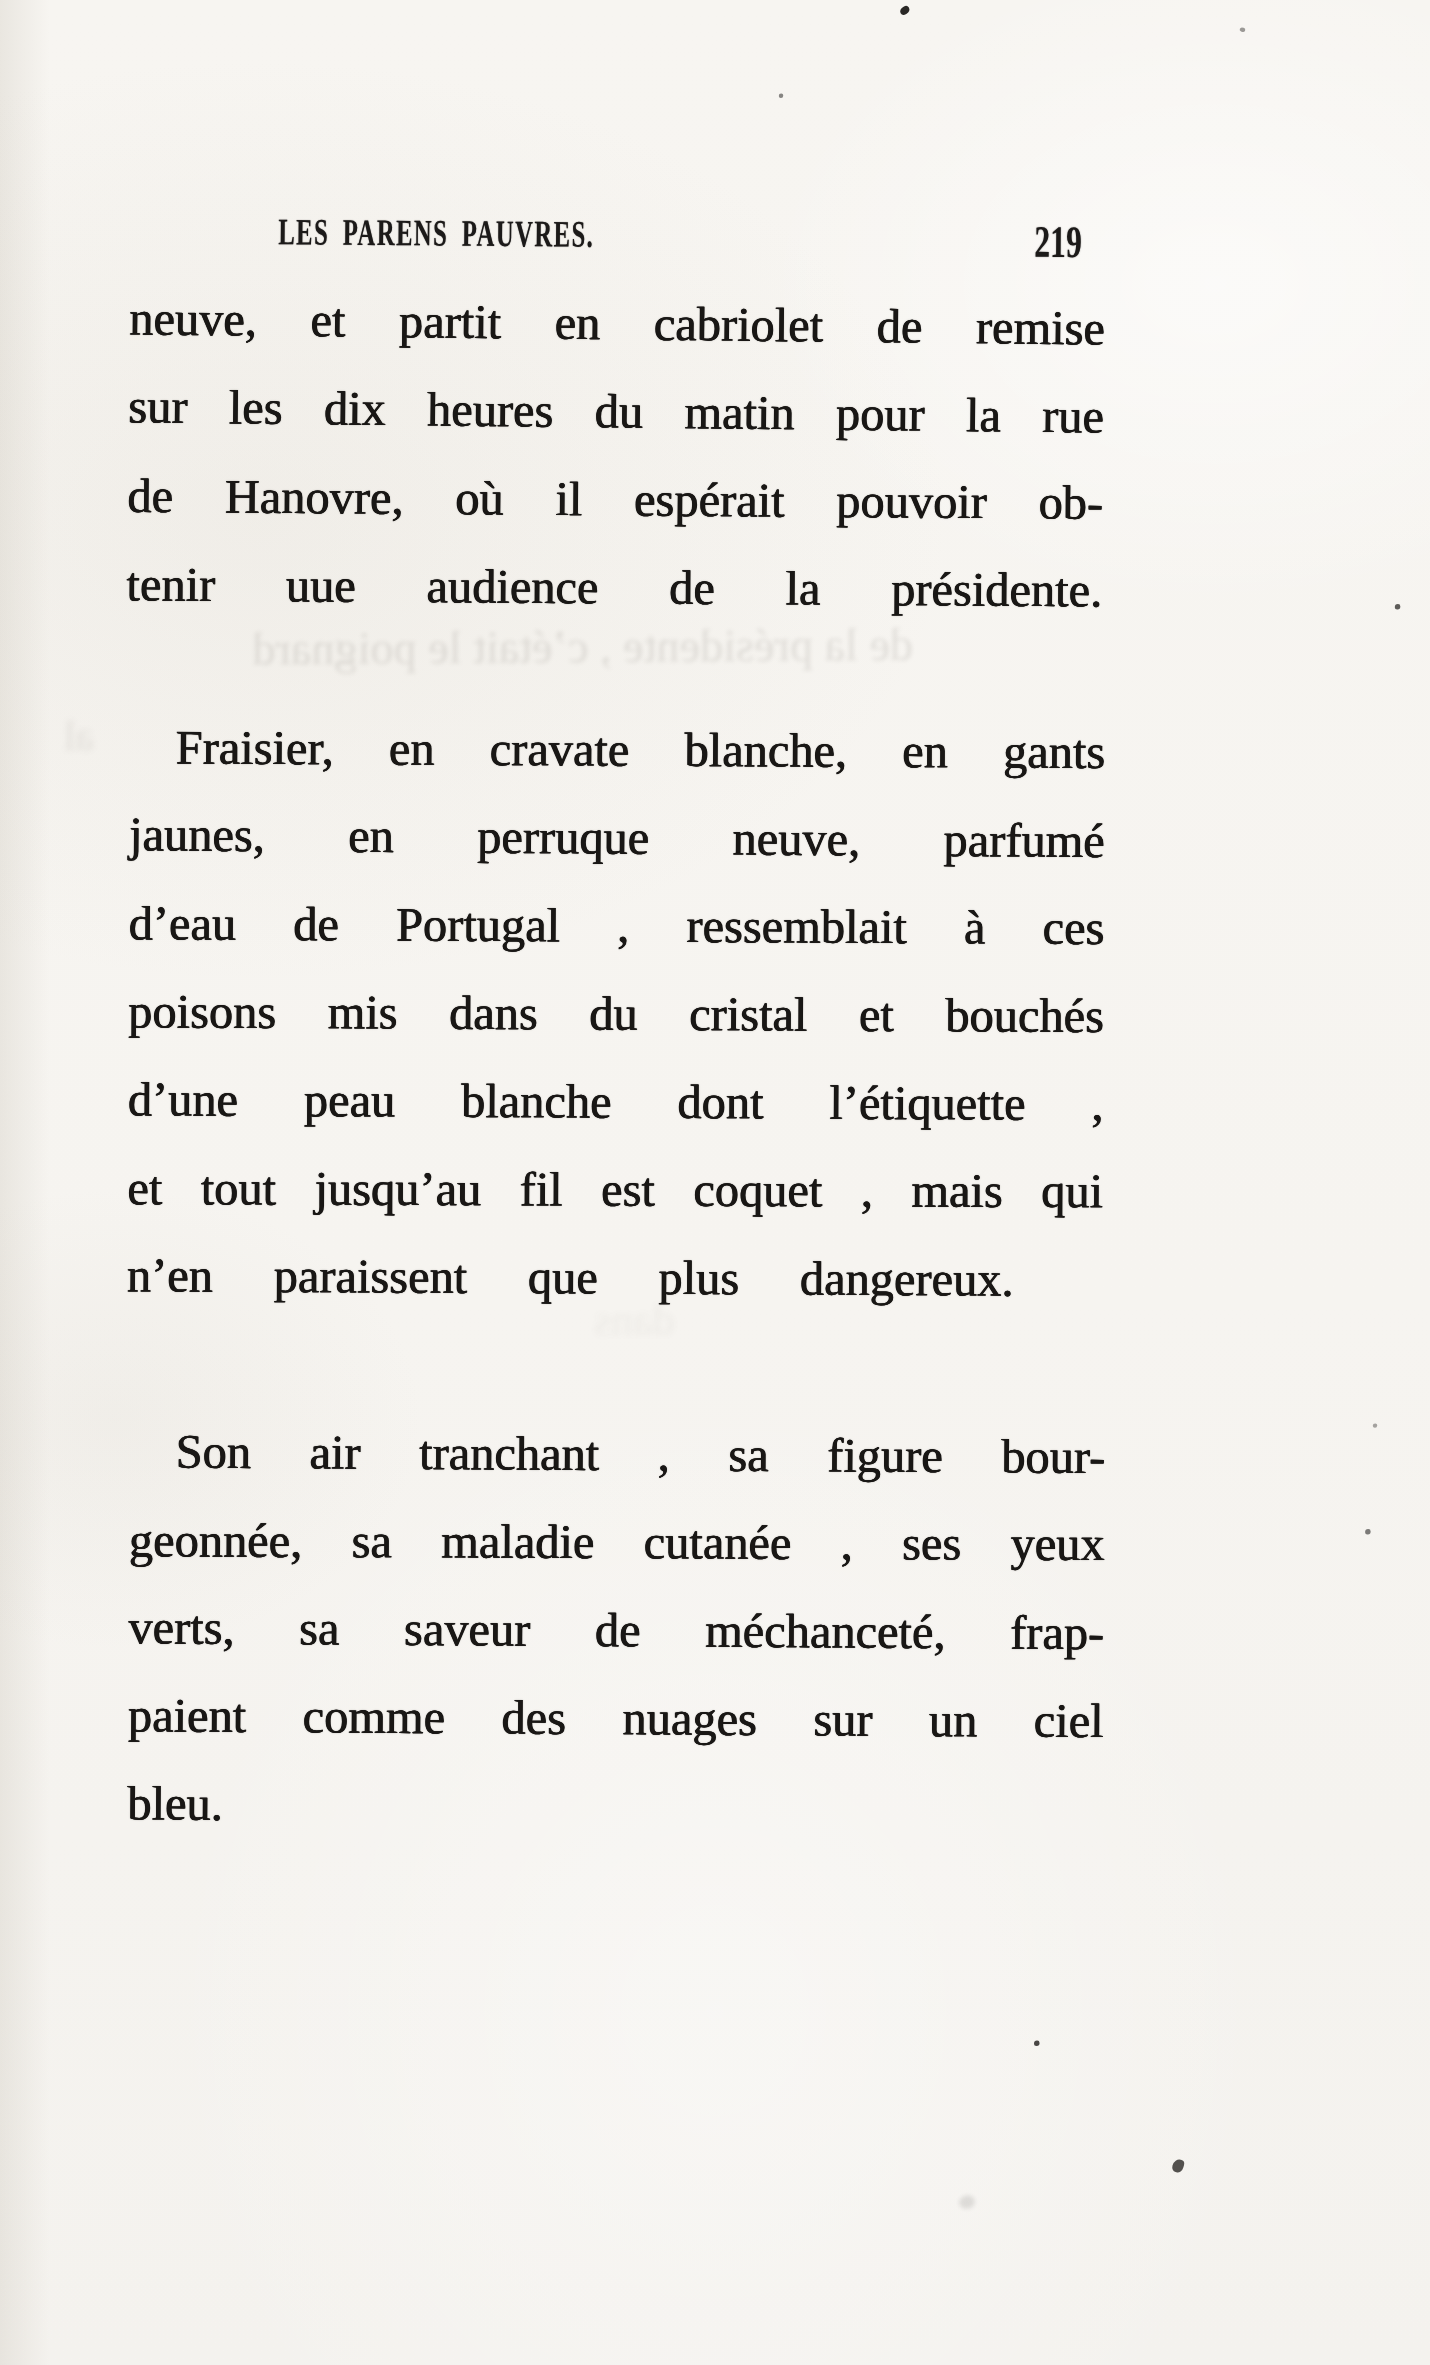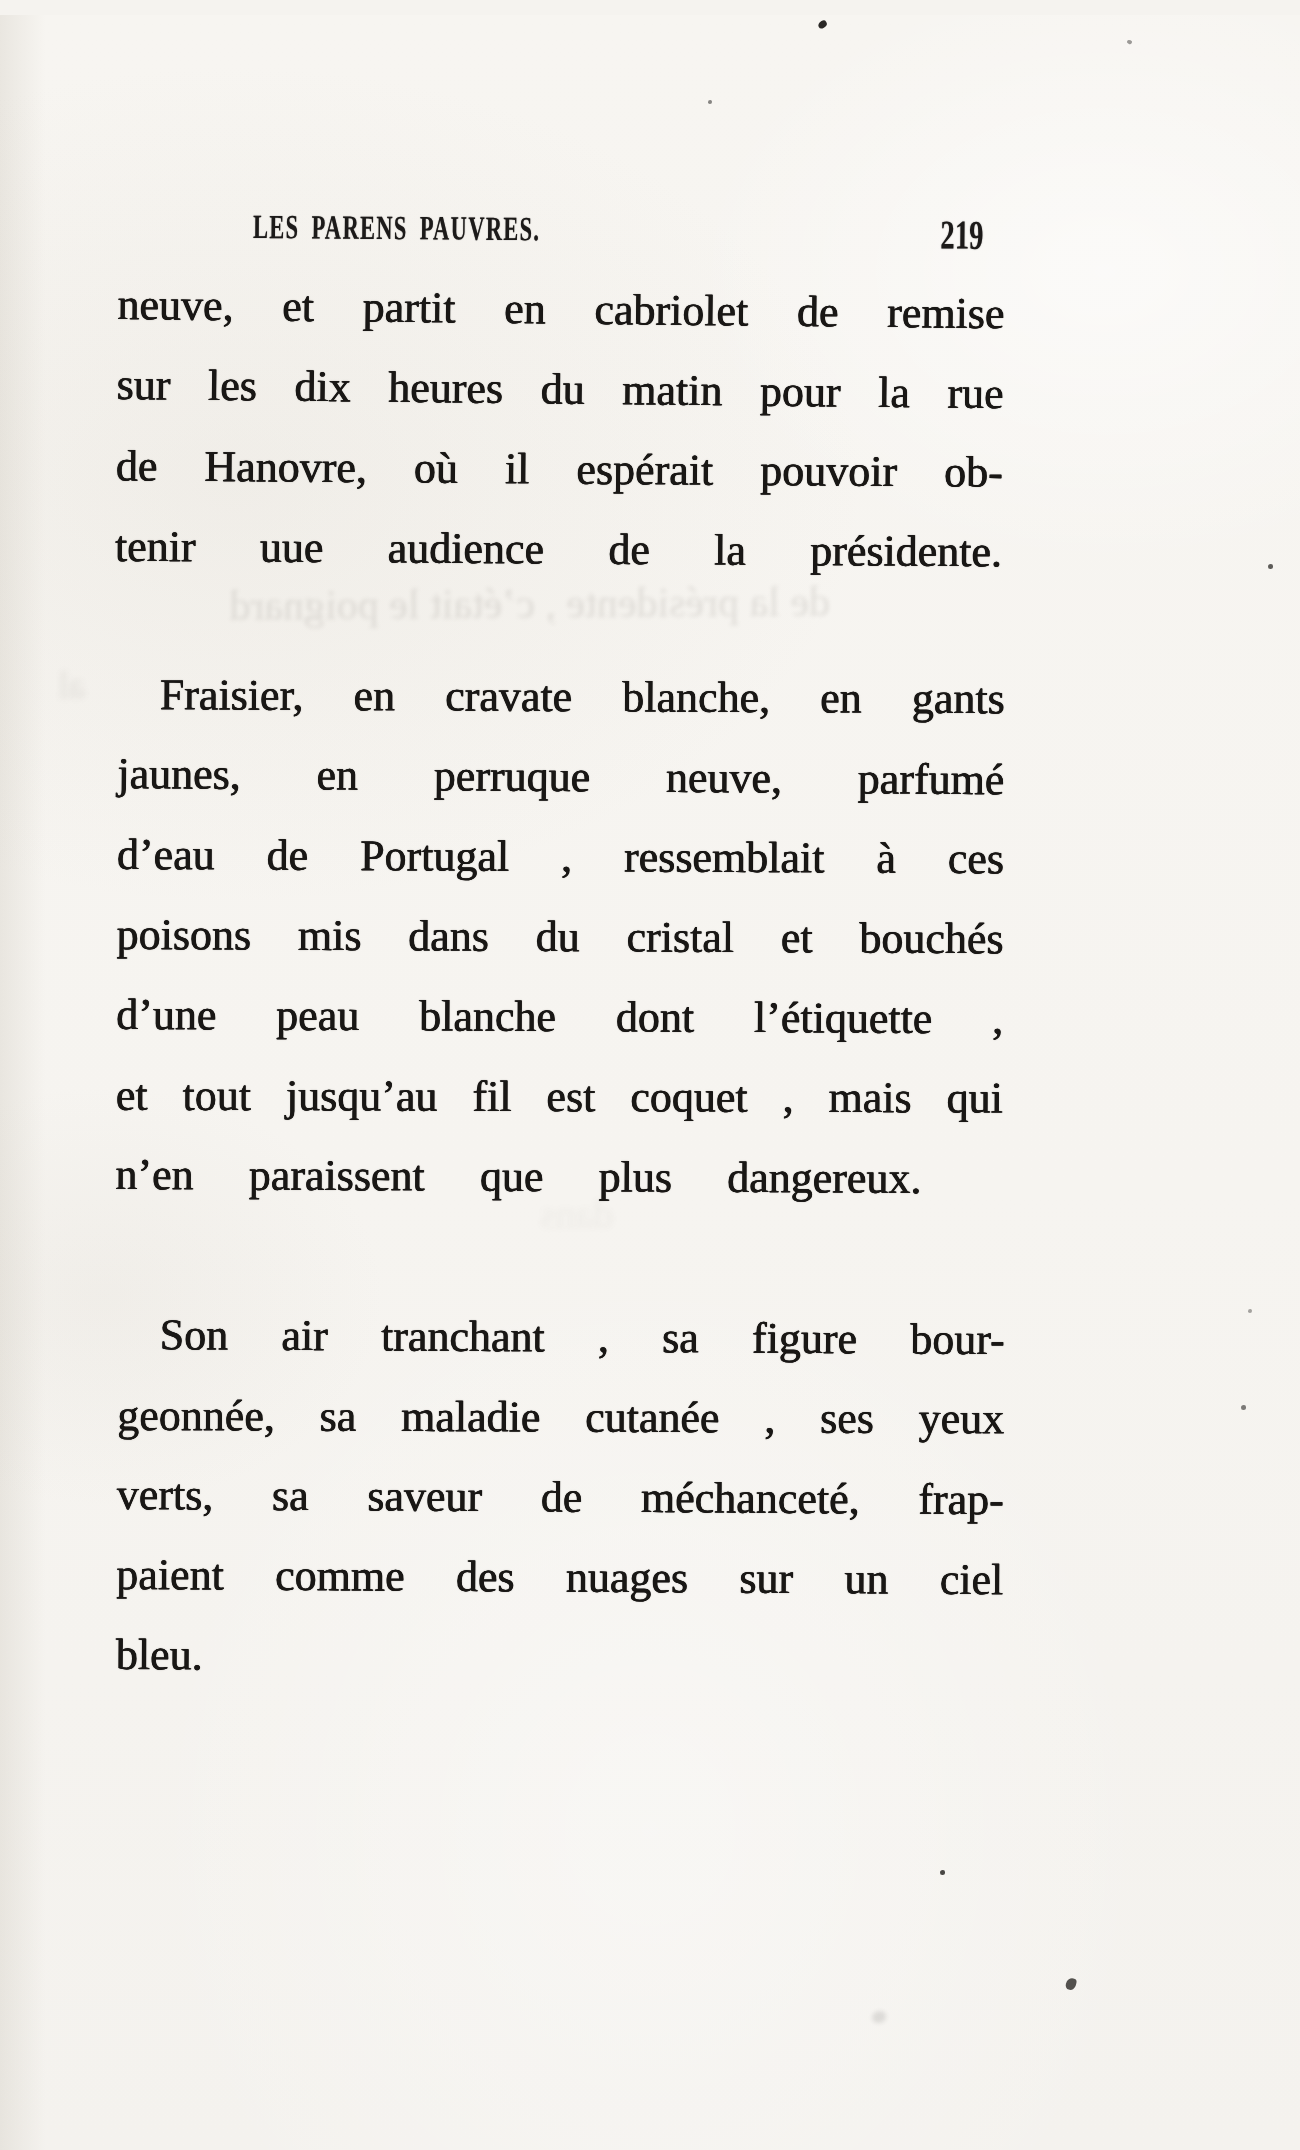--- a/index.html
+++ b/index.html
@@ -11,21 +11,20 @@
   }
   .page{
     position:absolute;inset:0;
     background:
       radial-gradient(ellipse 900px 600px at 18% 22%, rgba(210,204,192,0.18), transparent 70%),
       radial-gradient(ellipse 700px 500px at 85% 12%, rgba(255,255,255,0.55), transparent 60%),
       radial-gradient(ellipse 800px 900px at 50% 85%, rgba(255,255,255,0.35), transparent 65%),
       radial-gradient(ellipse 400px 300px at 8% 60%, rgba(205,199,188,0.14), transparent 70%),
       linear-gradient(90deg, rgba(198,192,180,0.28), rgba(246,244,240,0) 3.5%),
       linear-gradient(180deg,#f7f5f1 0%,#f6f4f0 55%,#f4f2ee 100%);
-    margin-top: 15px;
   }
   
   .header-row{
     position:absolute;top:184px;left:118px;width:887px;height:54px;
     transform:rotate(0.45deg);transform-origin:left center;
   }
   .running-title{
     position:absolute;left:135px;top:0;height:54px;line-height:54px;
     font-size:34px;font-weight:bold;letter-spacing:2px;word-spacing:8px;
     color:#1c1a19;white-space:nowrap;

